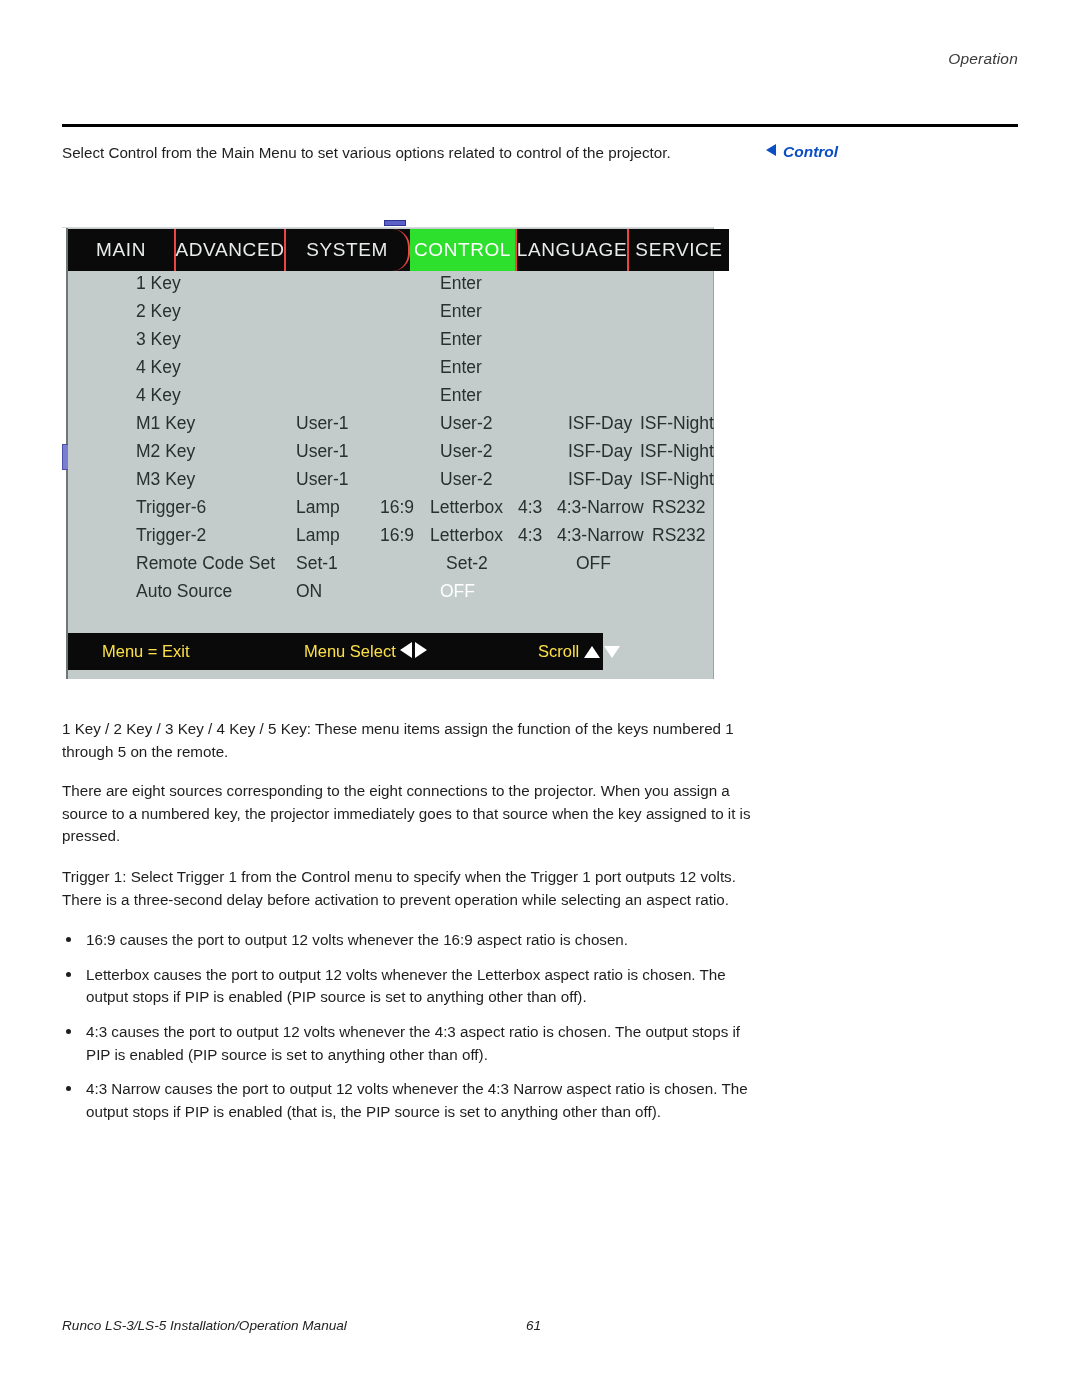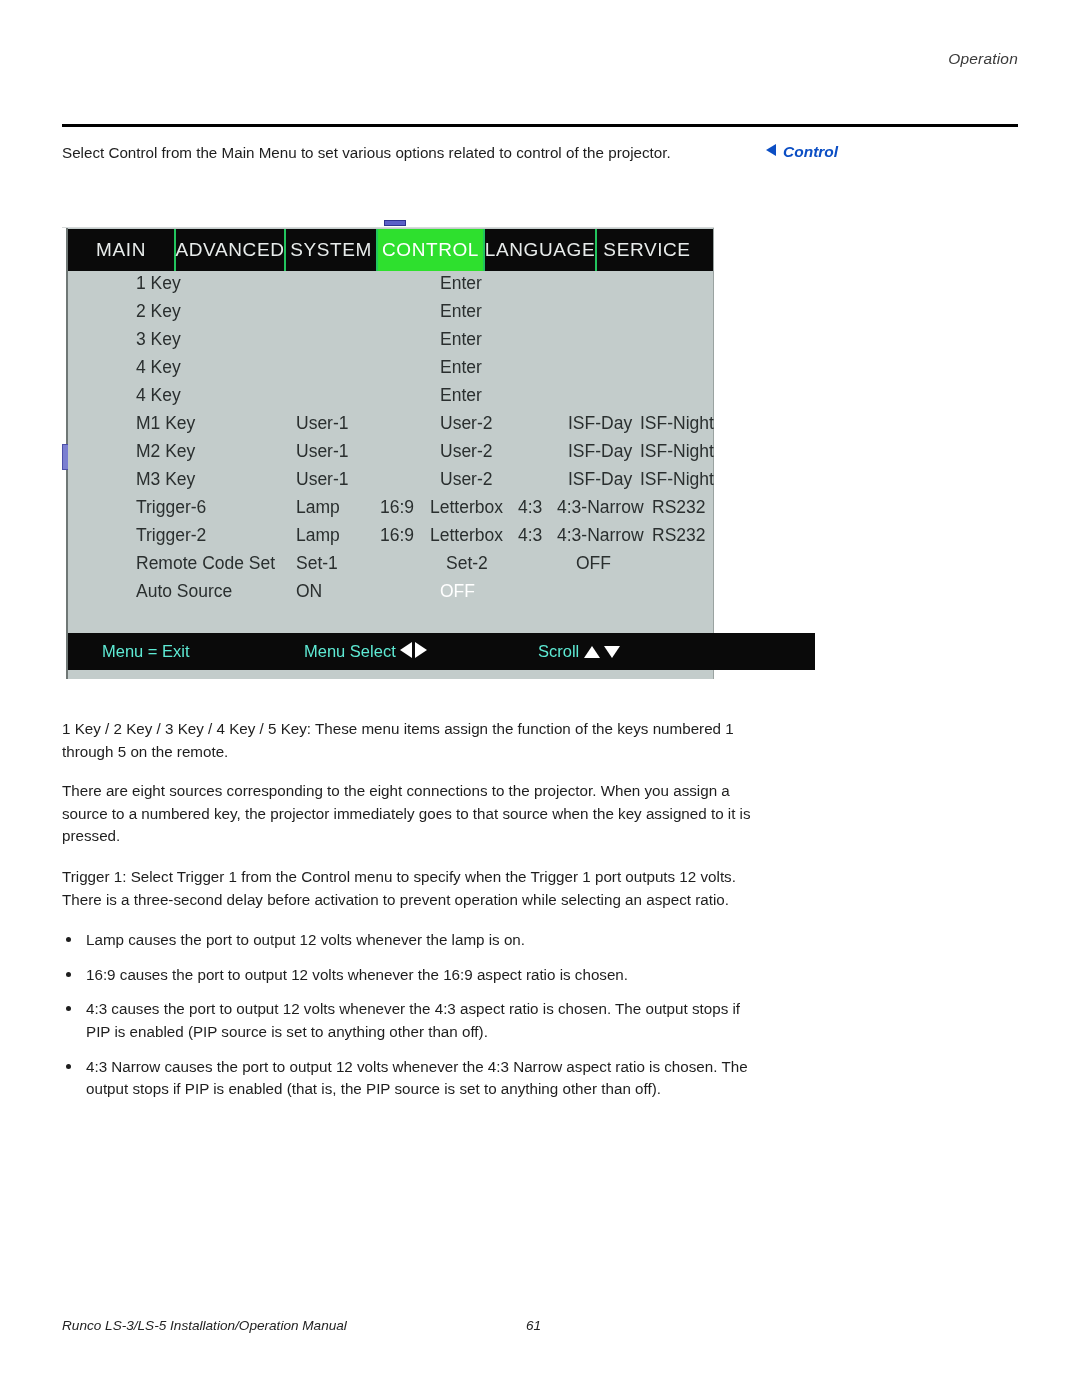--- a/index.html
+++ b/index.html
@@ -103,28 +103,28 @@
   }
   .osd-tab {
     flex: 0 0 auto;
     height: 42px;
     display: flex;
     align-items: center;
     justify-content: center;
     color: #e8eceb;
     font-size: 19px;
     letter-spacing: .6px;
-    border-right: 2px solid #22c55e;
+    border-right: 2px solid #ef4444;
     background: #0a0a0a;
   }
   .osd-tab:last-child { border-right: none; }
   .osd-tab.active { background: #2ee02e; color: #ffffff; }
   .osd-tab.w-main { width: 108px; }
   .osd-tab.w-advanced { width: 110px; }
-  .osd-tab.w-system { width: 92px; }
+  .osd-tab.w-system { width: 124px; border-radius: 18px; }
   .osd-tab.w-control { width: 107px; }
   .osd-tab.w-language { width: 112px; }
   .osd-tab.w-service { width: 100px; }
 
   
   .osd-body {
     position: absolute;
     left: 6px; top: 52px;
     width: 645px; height: 358px;
     background: #c3cccb;
@@ -144,23 +144,23 @@
     position: absolute;
     top: 2px;
     white-space: nowrap;
   }
   .osd-row .opt.sel { color: #ffffff; }
 
   
   .osd-footbar {
     position: absolute;
     left: 6px; top: 414px;
-    width: 747px; height: 37px;
+    width: 535px; height: 37px;
     background: #0a0a0a;
-    color: #5eead4;
+    color: #fde047;
     font-size: 16.5px;
   }
   .osd-footbar span.ft {
     position: absolute;
     top: 9px;
     white-space: nowrap;
   }
   .arrow {
     display: inline-block;
     width: 0; height: 0;
@@ -332,22 +332,22 @@
       </span>
     </div>
   </div>
 
   <div class="prose">
     <p class="tight"><b>1 Key / 2 Key / 3 Key / 4 Key / 5 Key:</b><span> These menu items assign the function of the keys numbered 1 through 5 on the remote.</span></p>
     <p>There are eight sources corresponding to the eight connections to the projector. When you assign a source to a numbered key, the projector immediately goes to that source when the key assigned to it is pressed.</p>
     <p><b>Trigger 1:</b><span> Select Trigger 1 from the Control menu to specify when the Trigger 1 port outputs 12 volts. There is a three-second delay before activation to prevent operation while selecting an aspect ratio.</span></p>
 
     <div class="bullets" id="bullet-list">
-        <div class="bullet"><span class="dot"></span><b>Lamp</b><span> causes the port to output 12 volts whenever the lamp is on.</span></div>
         <div class="bullet"><span class="dot"></span><b>16:9</b><span> causes the port to output 12 volts whenever the 16:9 aspect ratio is chosen.</span></div>
+        <div class="bullet"><span class="dot"></span><b>Letterbox</b><span> causes the port to output 12 volts whenever the Letterbox aspect ratio is chosen. The output stops if PIP is enabled (PIP source is set to anything other than off).</span></div>
         <div class="bullet"><span class="dot"></span><b>4:3</b><span> causes the port to output 12 volts whenever the 4:3 aspect ratio is chosen. The output stops if PIP is enabled (PIP source is set to anything other than off).</span></div>
         <div class="bullet"><span class="dot"></span><b>4:3 Narrow</b><span> causes the port to output 12 volts whenever the 4:3 Narrow aspect ratio is chosen.  The output stops if PIP is enabled (that is, the PIP source is set to anything other than off).</span></div>
       </div>
   </div>
 
   <div class="footer">
     <span class="fname">Runco LS-3/LS-5 Installation/Operation Manual</span>
     <span class="fpage">61</span>
   </div>
 

